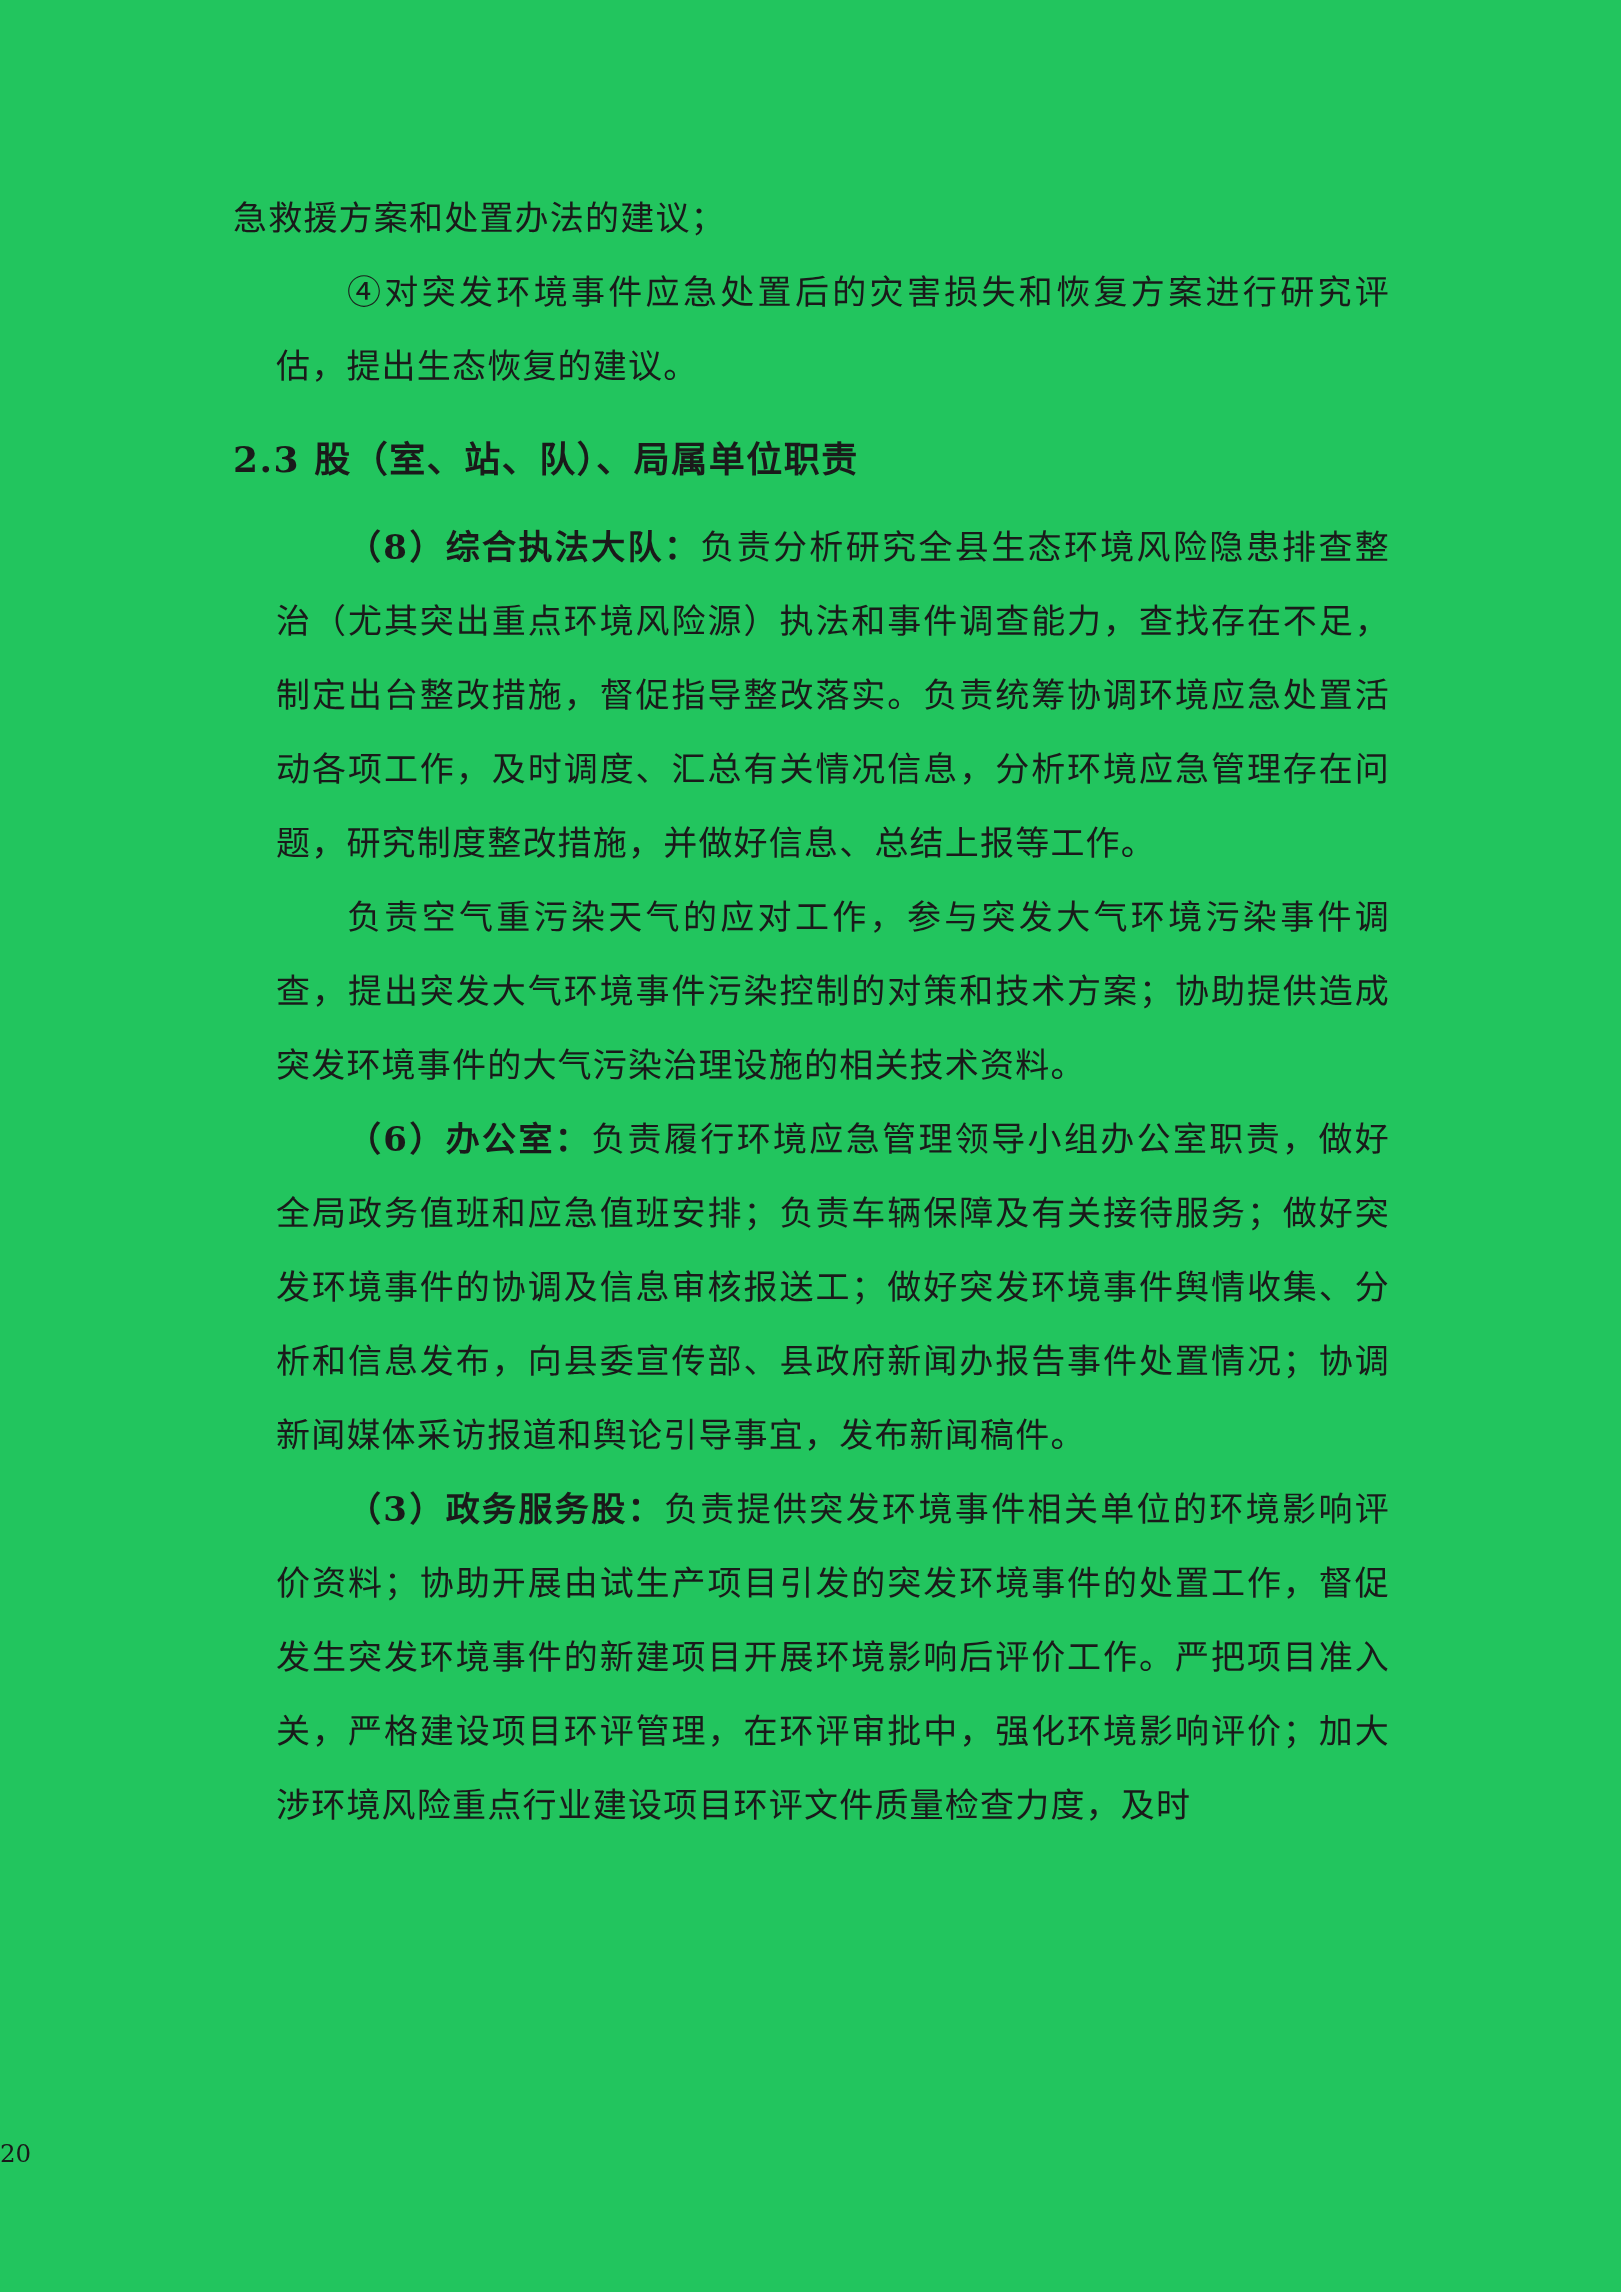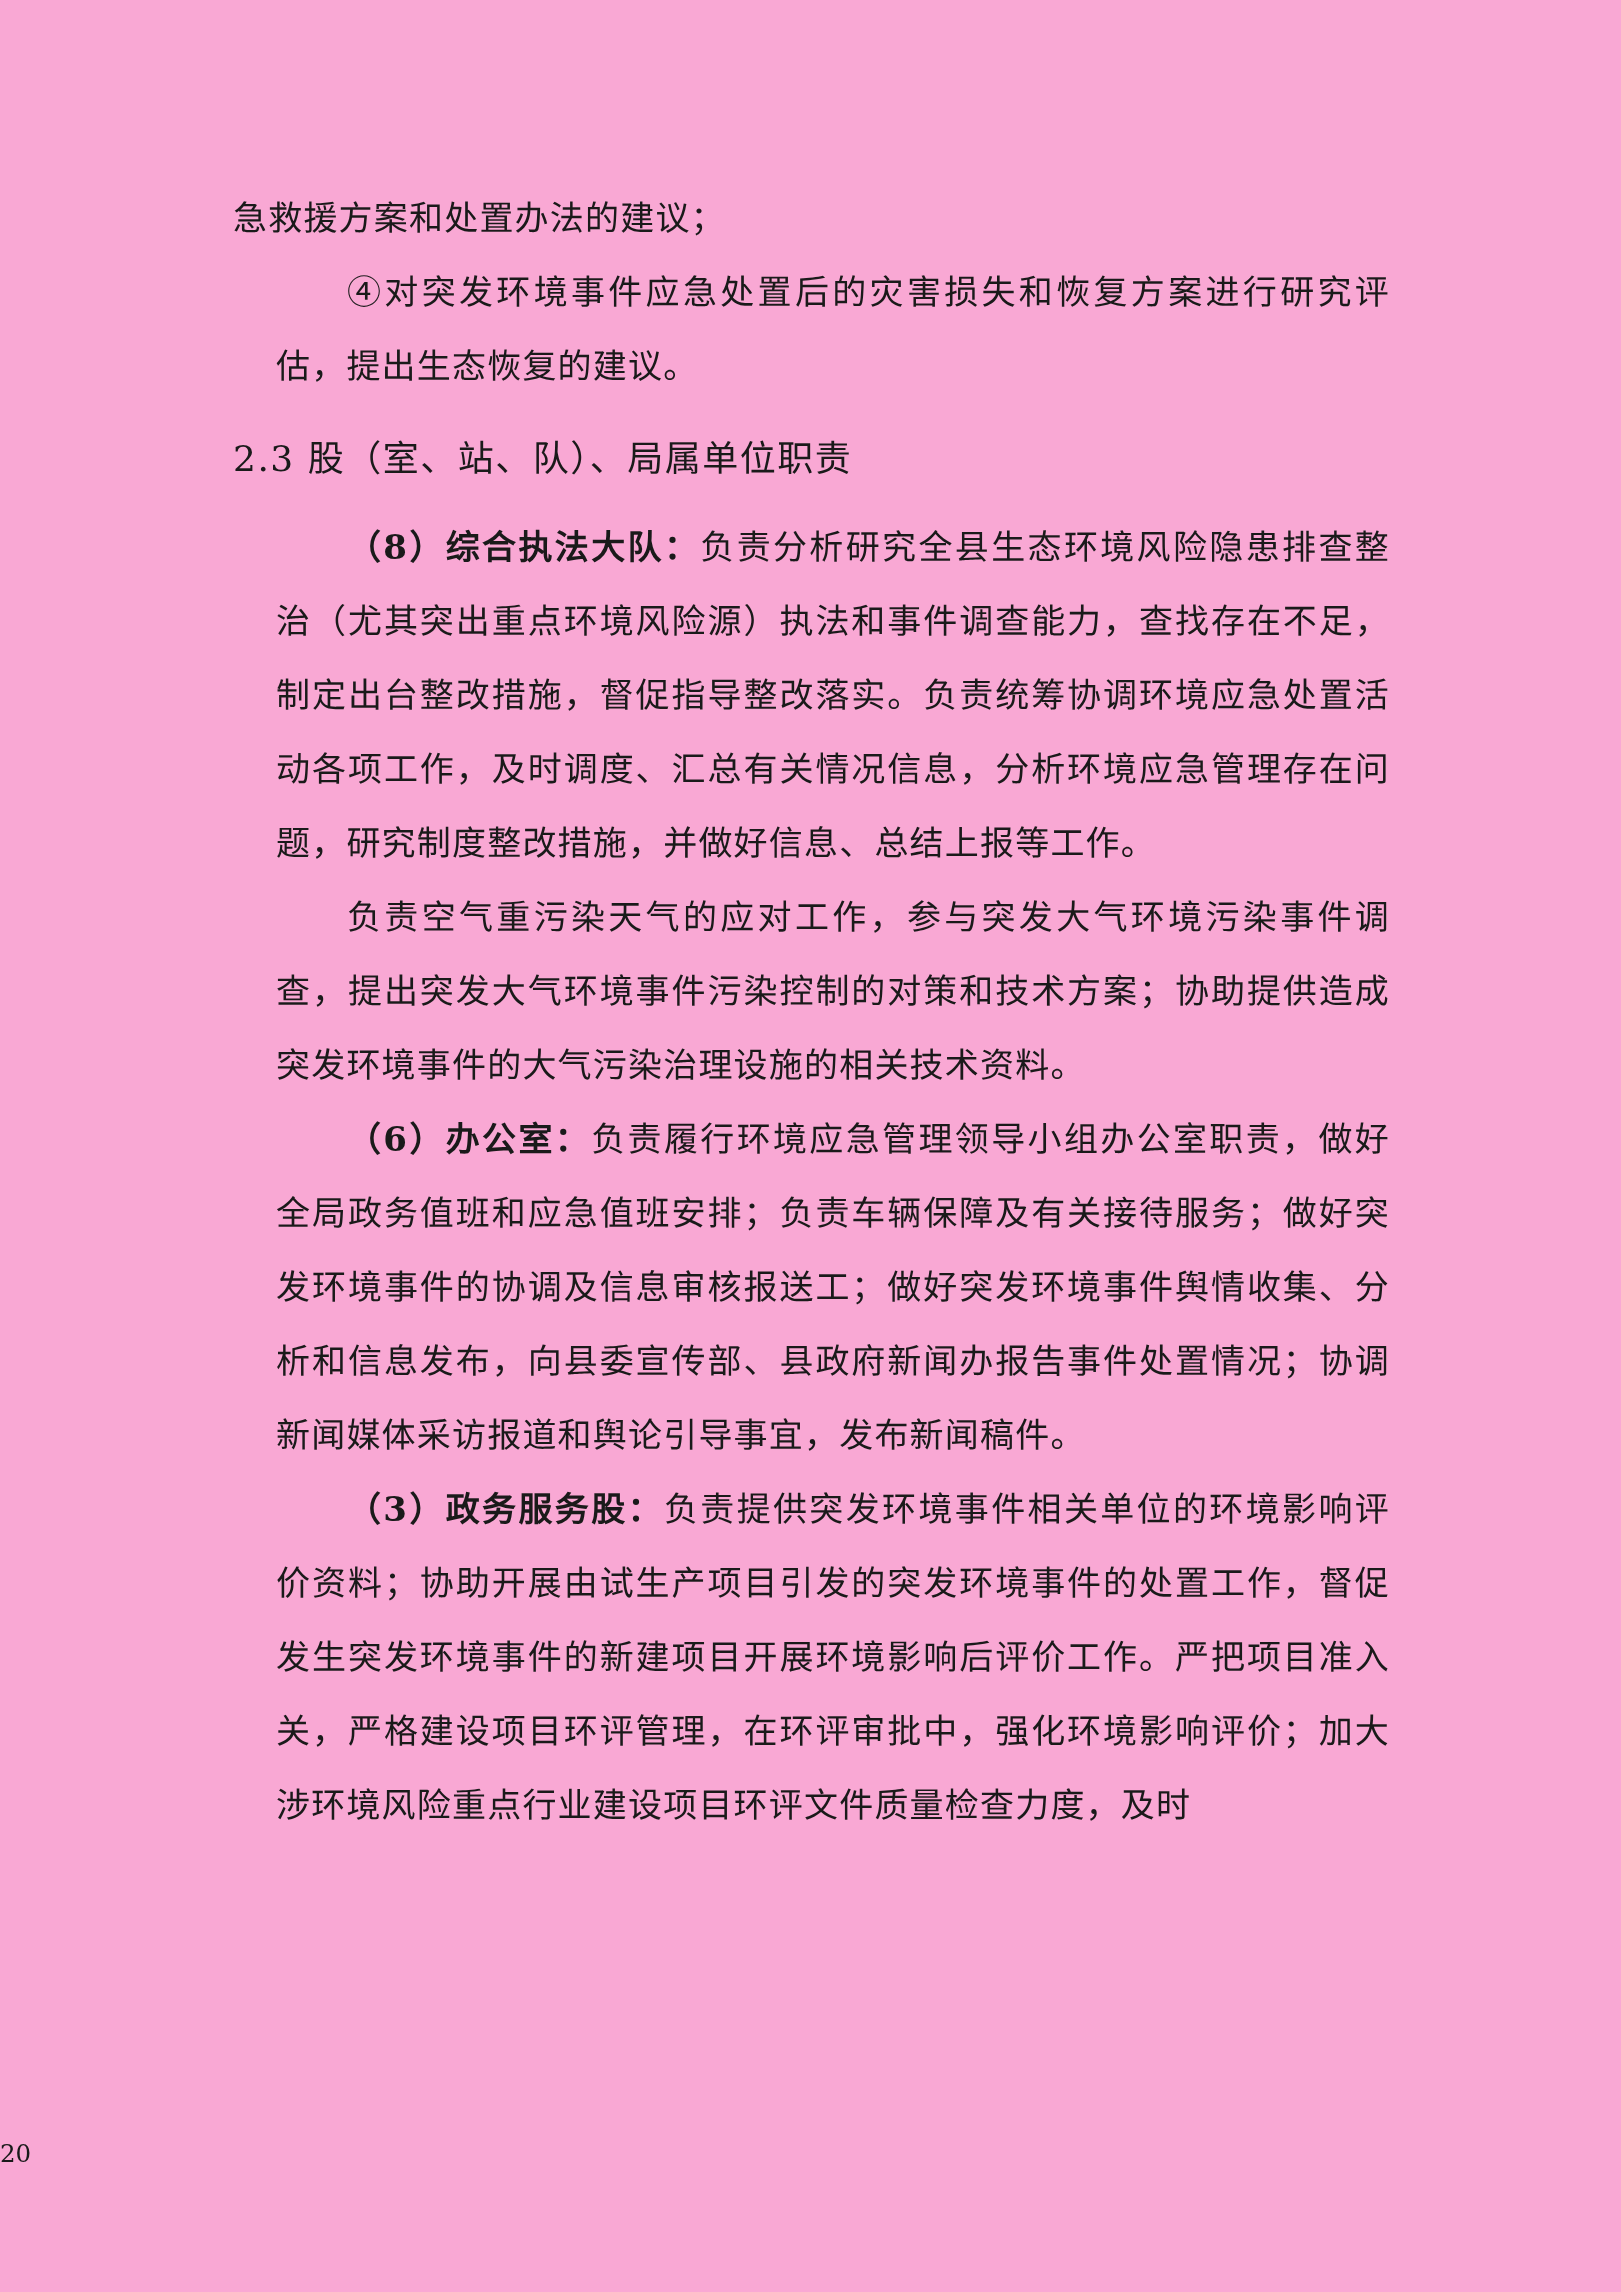--- a/index.html
+++ b/index.html
@@ -14,21 +14,21 @@
     color: #1a1a1a;
     position: relative;
     overflow: hidden;
   }
   .page {
     position: absolute;
     top: 0;
     left: 0;
     width: 1621px;
     height: 2293px;
-    background: #f9a8d4;
+    background: #22c55e;
   }
   .content {
     position: absolute;
     left: 233px;
     top: 181px;
     width: 1157px;
   }
   .para {
     font-size: 34px;
     line-height: 74px;
@@ -38,21 +38,21 @@
     margin: 0 0 0 0;
     text-indent: 0;
   }
   .para.indent {
     text-indent: 71px;
     margin-left: 43px;
   }
   .heading {
     font-size: 36px;
     line-height: 76px;
-    font-weight: normal;
+    font-weight: bold;
     letter-spacing: 1.5px;
     margin: 17.6px 0 13.7px 0;
     text-indent: 0;
   }
   .lead {
     font-weight: bold;
   }
   .page-number {
     position: absolute;
     left: 0;

